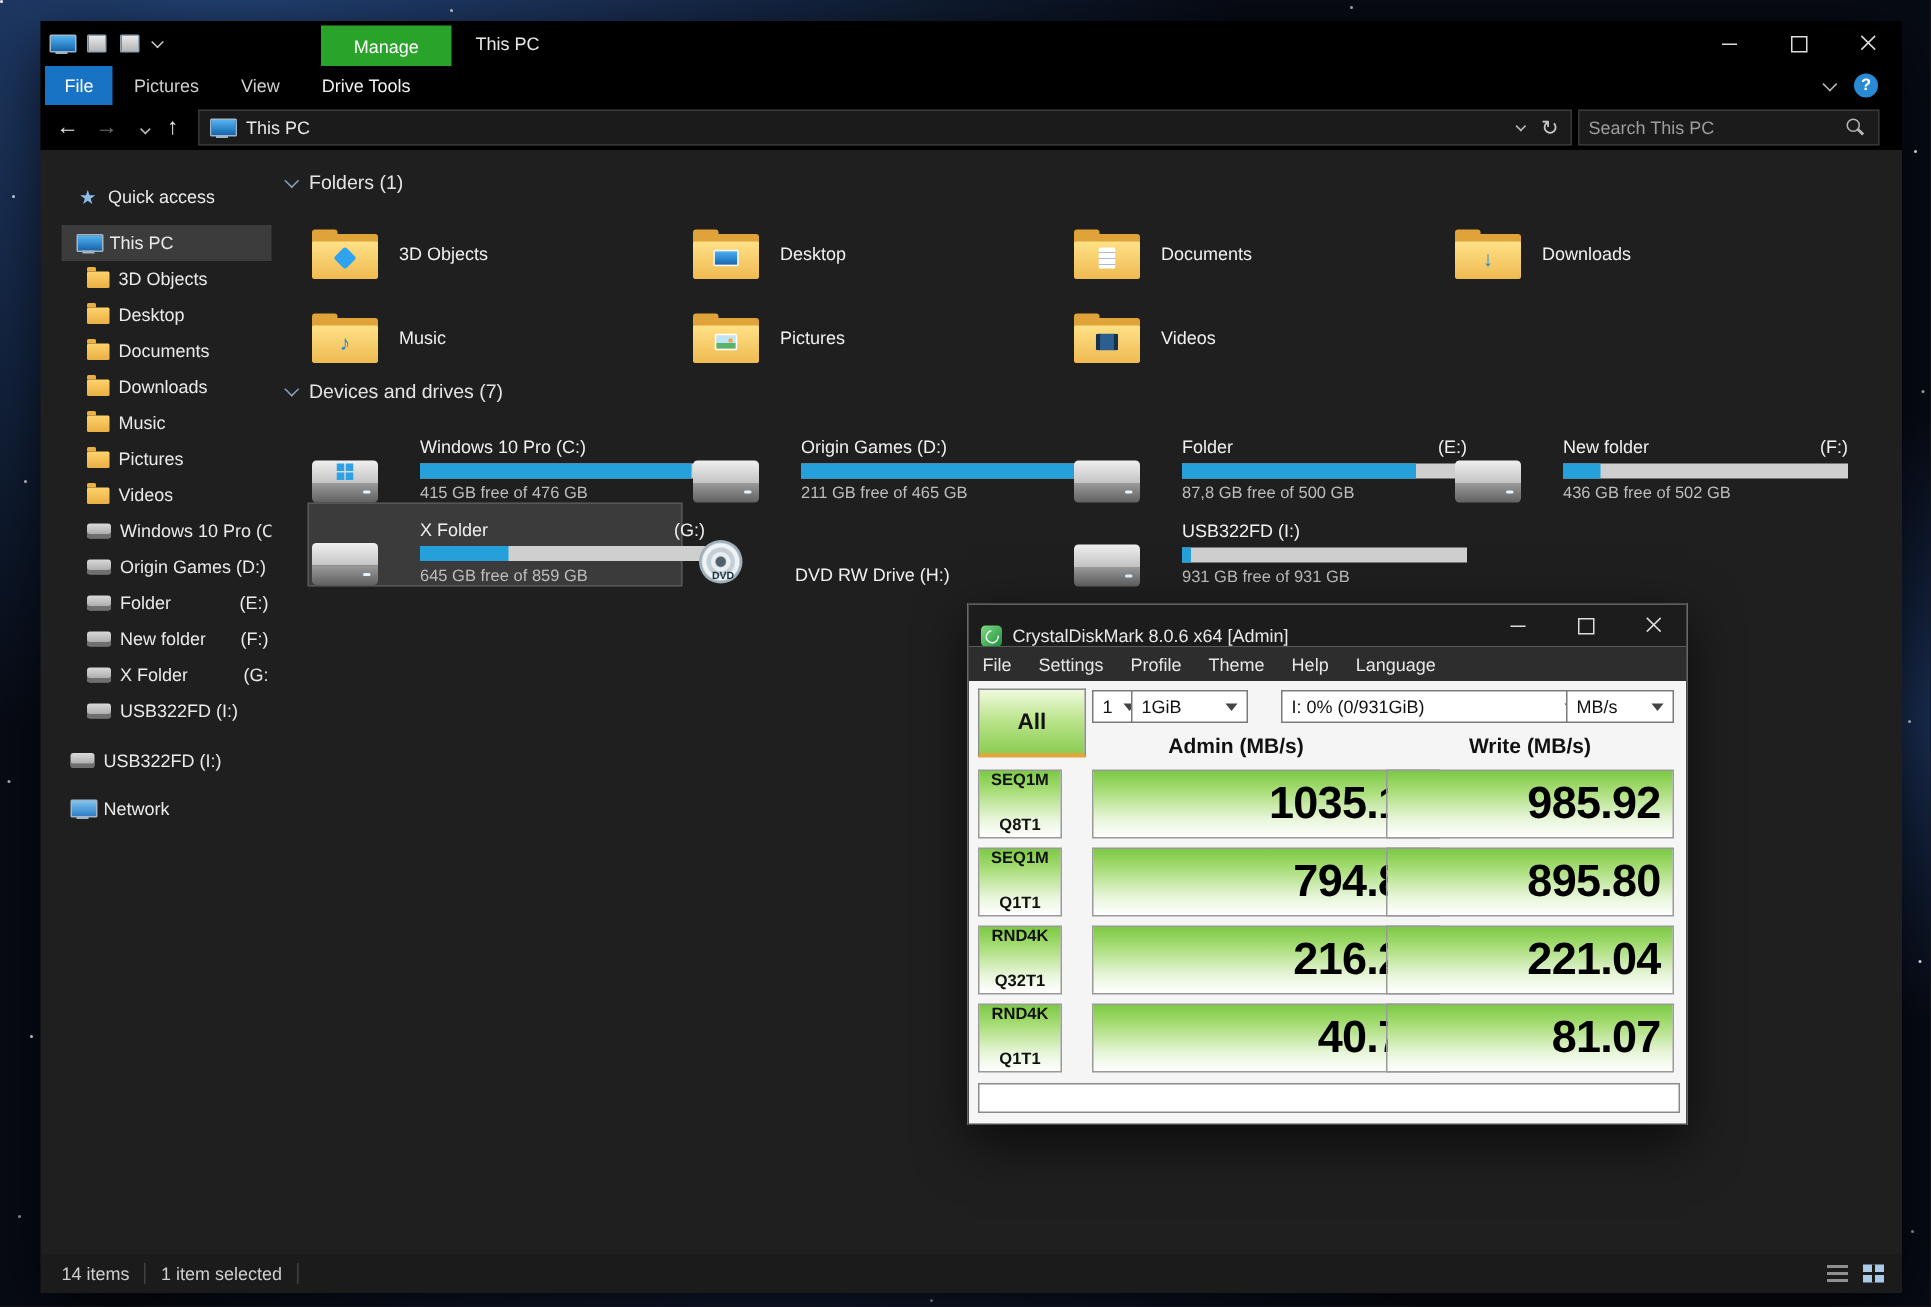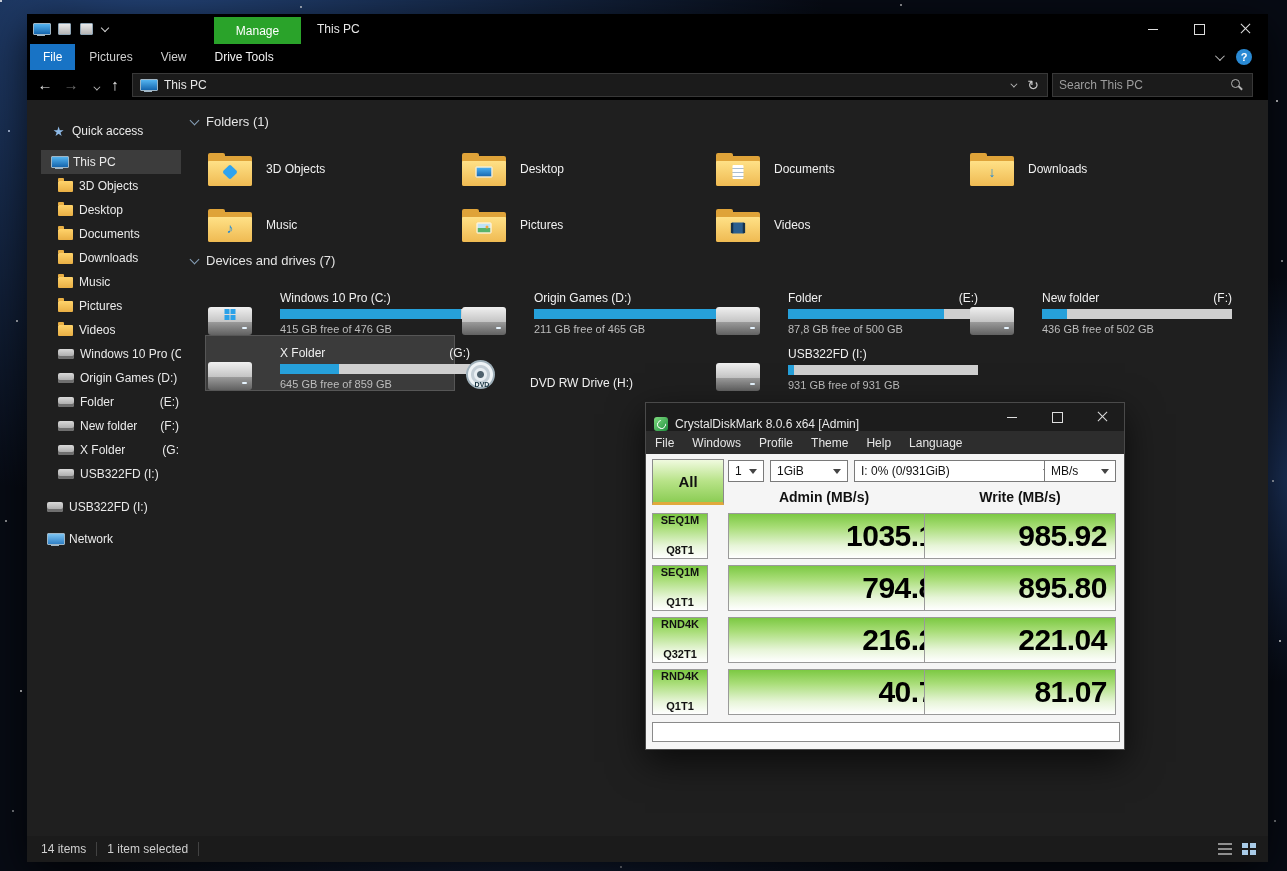--- a/index.html
+++ b/index.html
@@ -159,21 +159,21 @@
   .cdm-menubar span { padding:0 9px; }
   .cdm-all { position:absolute; left:6px; top:56px; width:72px; height:46px;
     background:linear-gradient(180deg,#f0fadf,#b8e388 50%,#8ccd55); border:1px solid #8a8a8a;
     border-bottom:3px solid #e0a93c; font-size:15px; font-weight:bold; color:#111;
     display:flex; align-items:center; justify-content:center; }
   .cdm-dd { position:absolute; top:57px; height:22px; background:#fff; border:1px solid #7a7a7a;
     font-size:12px; color:#111; display:flex; align-items:center; padding-left:6px; }
   .cdm-dd::after { content:""; margin-left:auto; margin-right:6px; width:0; height:0;
     border-left:4px solid transparent; border-right:4px solid transparent; border-top:5px solid #444; }
   .dd-count { left:82px; width:36px; }
-  .dd-size { left:124px; width:78px;justify-content:flex-end; }
+  .dd-size { left:108px; width:78px;justify-content:flex-end; }
   .dd-target { left:208px; width:204px; }
   .dd-unit { left:398px; width:72px; }
   .cdm-colh { position:absolute; top:84px; height:20px; font-size:14px; font-weight:bold; color:#111;
     text-align:center; line-height:20px; }
   .colh-read { left:82px; width:192px; } .colh-write { left:278px; width:192px; }
   .cdm-cell { background:linear-gradient(180deg,#7cc943 0%,#a8dd77 30%,#e7f5d8 72%,#ffffff 100%);
     border:1px solid #9a9a9a; position:absolute; height:46px; }
   .cdm-lab { left:6px; width:56px; display:flex; flex-direction:column; align-items:center; justify-content:center;
     font-size:11px; font-weight:bold; color:#111; line-height:1.25;gap:16px; }
   .cdm-read { left:82px; width:232px; } .cdm-write { left:278px; width:192px; }
@@ -514,21 +514,21 @@
     <span class="cdm-appic"></span>
     <span>CrystalDiskMark 8.0.6 x64 [Admin]</span>
     <span class="cdm-controls">
       <span class="wc wc-min"></span>
       <span class="wc wc-max"></span>
       <span class="wc wc-close"></span>
     </span>
   </div>
   <div class="cdm-menubar">
     <span>File</span>
-    <span>Windows</span>
+    <span>Settings</span>
     <span>Profile</span>
     <span>Theme</span>
     <span>Help</span>
     <span>Language</span>
   </div>
 
   <div class="cdm-all">All</div>
   <div class="cdm-dd dd-count">
       <span>1</span>
     </div>

